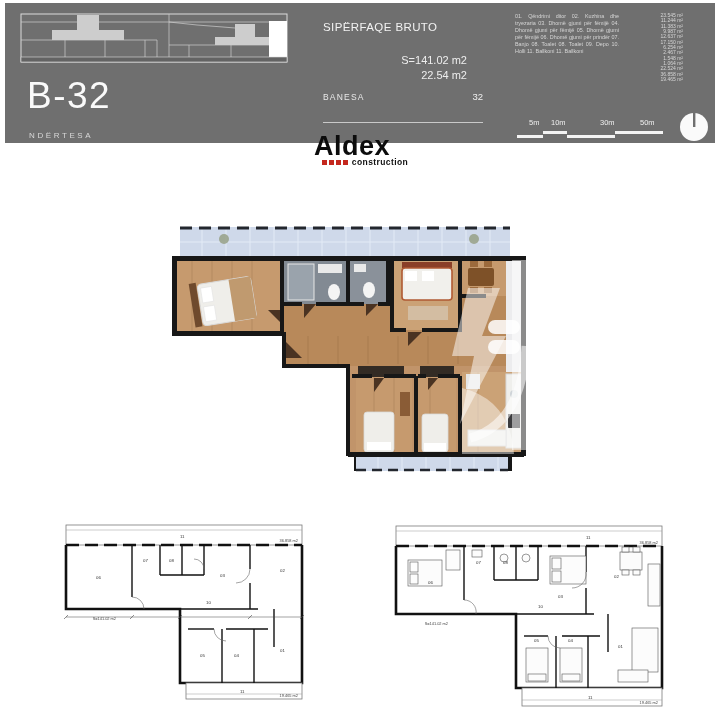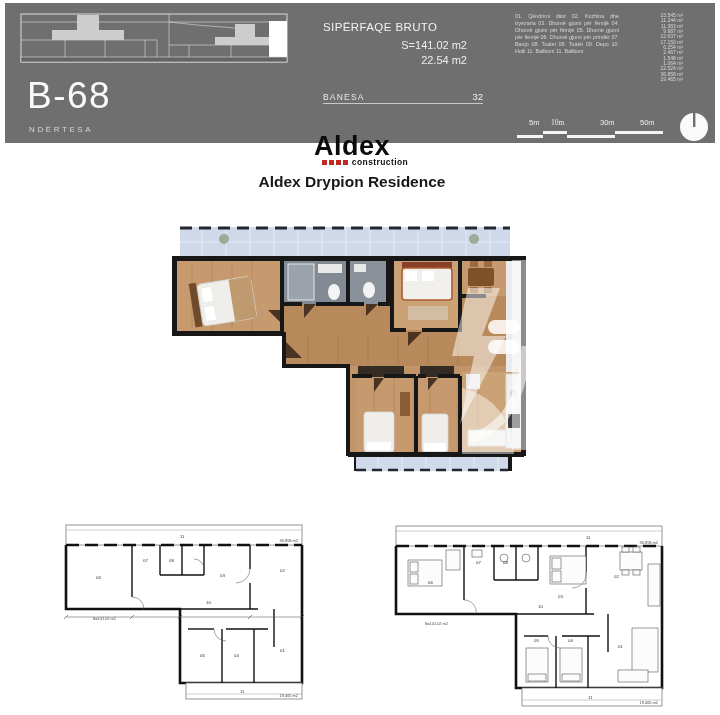--- a/index.html
+++ b/index.html
@@ -4,39 +4,39 @@
 <style>
   html,body{margin:0;padding:0;background:#fff;}
   .page{position:relative;width:720px;height:715px;background:#fff;overflow:hidden;
         font-family:"Liberation Sans",sans-serif;color:#222;}
 
   
   .topbar{position:absolute;left:5px;top:3px;width:710px;height:140px;background:#6f6f6f;}
   .elevation{position:absolute;left:14px;top:8px;width:272px;height:58px;}
   .unit-code{position:absolute;left:22px;top:72px;font-size:37px;font-weight:400;
              letter-spacing:1.5px;color:#fafafa;}
-  .building-label{position:absolute;left:24px;top:122px;font-size:8px;letter-spacing:2.6px;color:#d8d8d8;}
+  .building-label{position:absolute;left:24px;top:128px;font-size:8px;letter-spacing:2.6px;color:#d8d8d8;}
 
   .area-block{position:absolute;left:318px;top:18px;width:160px;}
-  .area-title{font-size:11.5px;letter-spacing:.4px;color:#f2f2f2;margin-bottom:5px;}
+  .area-title{font-size:11.5px;letter-spacing:.4px;color:#f2f2f2;margin-bottom:20px;}
   .area-line{font-size:11px;color:#eeeeee;text-align:right;padding-right:16px;line-height:14.5px;}
   .banesa-row{position:absolute;left:318px;top:88px;width:160px;display:flex;
               justify-content:space-between;align-items:flex-end;border-bottom:1px solid #c9c9c9;
-              padding-bottom:1px;}
+              padding-bottom:20px;}
   .banesa-label{font-size:8.5px;letter-spacing:1.2px;color:#e8e8e8;}
   .banesa-number{font-size:9.5px;color:#f0f0f0;}
 
   .legend-text{position:absolute;left:510px;top:10px;width:104px;font-size:5.4px;line-height:7.1px;
                color:#d6d6d6;text-align:justify;}
   .legend-areas{position:absolute;left:620px;top:10px;width:58px;text-align:right;}
   .legend-areas div{font-size:5px;line-height:5.35px;color:#d6d6d6;white-space:nowrap;}
 
   .scalebar{position:absolute;left:500px;top:108px;width:170px;height:32px;}
   .scale-label{position:absolute;top:7px;font-size:7.5px;color:#efefef;text-align:center;}
-  .sl-0{left:24px;} .sl-1{left:46px;font-family:Liberation Serif, serif;} .sl-2{left:95px;} .sl-3{left:135px;}
+  .sl-0{left:24px;} .sl-1{left:46px;} .sl-2{left:95px;} .sl-3{left:135px;}
   .scale-seg{position:absolute;height:3px;background:#f4f4f4;}
   .seg-a{left:12px;top:24px;width:26px;}
   .seg-b{left:38px;top:20px;width:24px;}
   .seg-c{left:62px;top:24px;width:48px;}
   .seg-d{left:110px;top:20px;width:48px;}
   .compass{position:absolute;left:672px;top:107px;width:34px;height:34px;}
 
   
   .brand{position:absolute;left:0;top:132px;width:704px;text-align:center;}
   .logo-word{font-size:27px;font-weight:800;letter-spacing:.5px;color:#0c0c0c;line-height:28px;}
@@ -77,21 +77,21 @@
       <polyline points="150,11 178,14 204,16 228,18" fill="none" stroke="#cfcfcf" stroke-width=".7"></polyline>
       <rect x="216" y="13" width="20" height="13" fill="#cdcdcd"></rect>
       <rect x="196" y="26" width="58" height="8" fill="#cdcdcd"></rect>
       <rect x="250" y="10" width="18" height="36" fill="#ffffff"></rect>
       <line x1="170" y1="34" x2="170" y2="46" stroke="#cfcfcf" stroke-width=".7"></line>
       <line x1="212" y1="34" x2="212" y2="46" stroke="#cfcfcf" stroke-width=".7"></line>
       <line x1="150" y1="34" x2="250" y2="34" stroke="#cfcfcf" stroke-width=".7"></line>
       <rect x="2" y="46" width="266" height="5" fill="#636363" stroke="#dcdcdc" stroke-width=".6"></rect>
     </svg>
 
-    <div class="unit-code">B-68</div>
+    <div class="unit-code">B-32</div>
     <div class="building-label">NDËRTESA</div>
 
     <div class="area-block">
       <div class="area-title">SIPËRFAQE BRUTO</div>
       <div class="area-line">S=141.02 m2</div>
       <div class="area-line">22.54 m2</div>
     </div>
     <div class="banesa-row">
       <span class="banesa-label">BANESA</span>
       <span class="banesa-number">32</span>
@@ -133,21 +133,20 @@
 
   <div class="brand">
     <div class="logo-word">Aldex</div>
     <div class="logo-sub-row">
       <span class="logo-sq"></span>
       <span class="logo-sq"></span>
       <span class="logo-sq"></span>
       <span class="logo-sq"></span>
       <span class="logo-sub">construction</span>
     </div>
-    <div class="residence-title">Aldex Drypion Residence</div>
   </div>
 
   <svg class="main-plan" viewBox="0 0 366 250">
 
     <g>
       <rect x="12" y="3" width="330" height="29" fill="#cfd9ea"></rect>
       <g stroke="#e3ebf6" stroke-width="1">
         <line x1="34" y1="3" x2="34" y2="32"></line>
           <line x1="58" y1="3" x2="58" y2="32"></line>
         <line x1="82" y1="3" x2="82" y2="32"></line>

